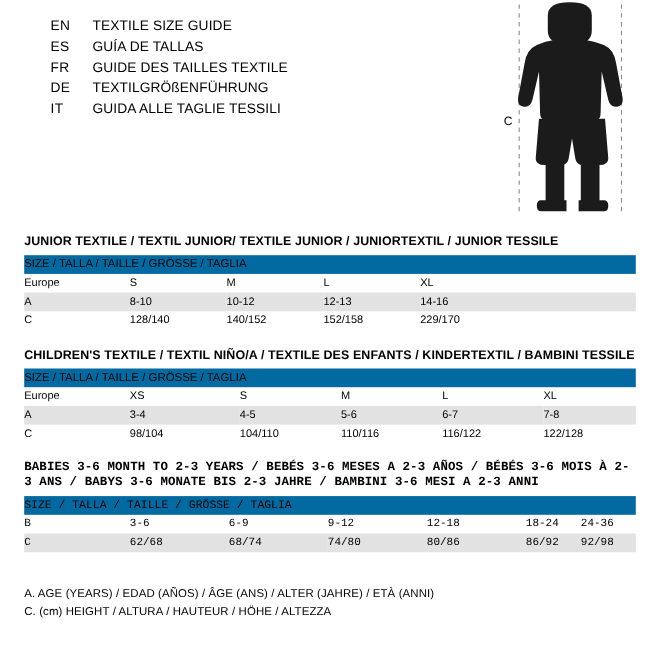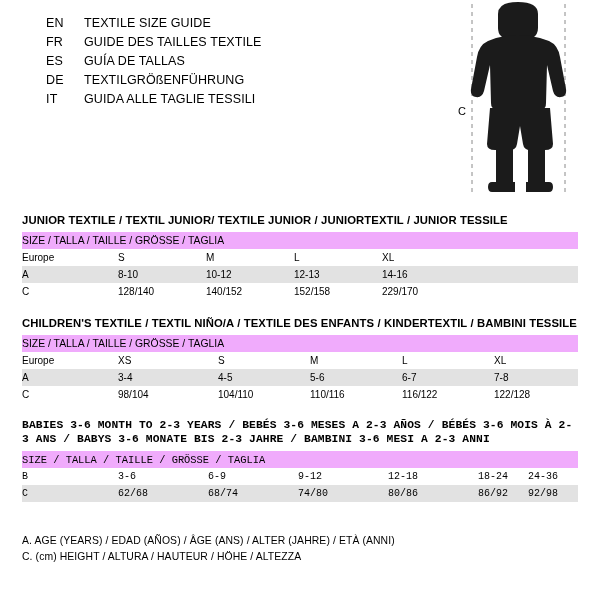--- a/index.html
+++ b/index.html
@@ -80,21 +80,21 @@
     width: 556px;
     table-layout: fixed;
   }
   table.size td {
     font-size: 10px;
     padding: 0;
     height: 17px;
     vertical-align: middle;
   }
   tr.head td {
-    background: #f0abfc;
+    background: #0369a1;
     color: #000;
     font-size: 10.4px;
     height: 17px;
   }
   tr.shade td {
     background: #e2e2e2;
   }
   td.pad {
     padding-left: 4px;
   }
@@ -116,26 +116,26 @@
 <body>
 
 <div class="page">
 
   <div class="header">
     <div class="lang-row">
       <span class="lang-code">EN</span>
       <span class="lang-title">TEXTILE SIZE GUIDE</span>
     </div>
     <div class="lang-row">
+      <span class="lang-code">ES</span>
+      <span class="lang-title">GUÍA DE TALLAS</span>
+    </div>
+    <div class="lang-row">
       <span class="lang-code">FR</span>
       <span class="lang-title">GUIDE DES TAILLES TEXTILE</span>
-    </div>
-    <div class="lang-row">
-      <span class="lang-code">ES</span>
-      <span class="lang-title">GUÍA DE TALLAS</span>
     </div>
     <div class="lang-row">
       <span class="lang-code">DE</span>
       <span class="lang-title">TEXTILGRÖßENFÜHRUNG</span>
     </div>
     <div class="lang-row">
       <span class="lang-code">IT</span>
       <span class="lang-title">GUIDA ALLE TAGLIE TESSILI</span>
     </div>
   </div>

